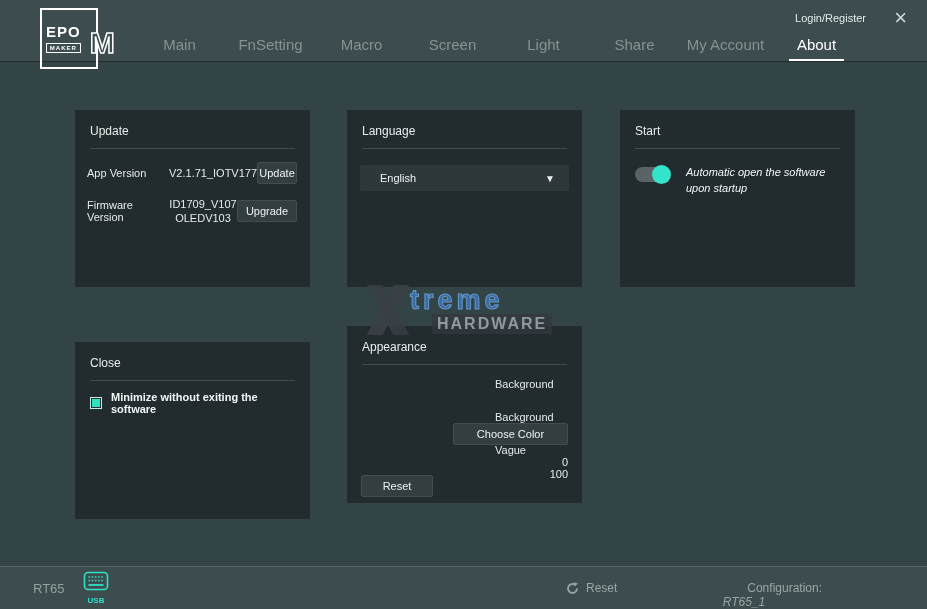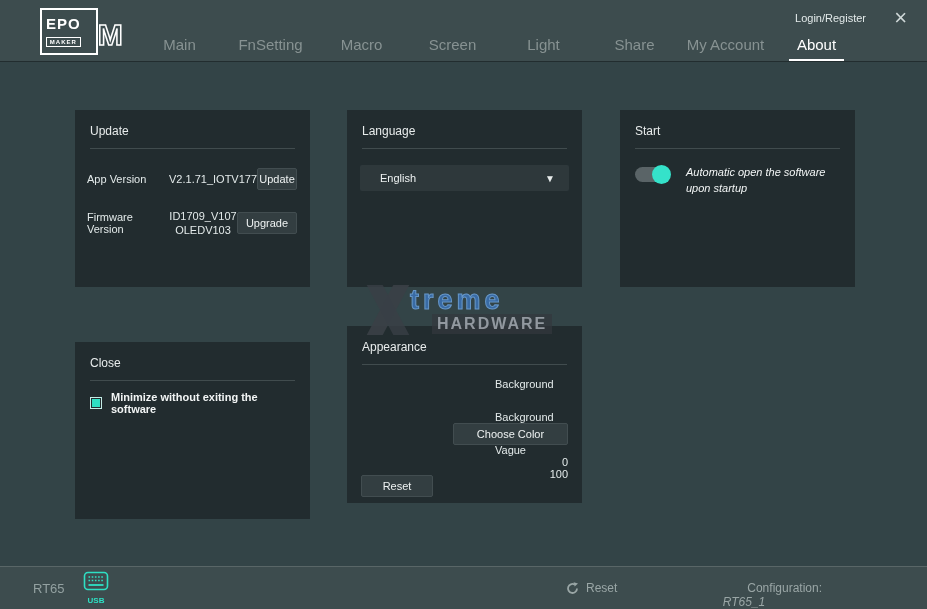--- a/index.html
+++ b/index.html
@@ -9,22 +9,22 @@
     background:#334447;
     font-family:"Liberation Sans", sans-serif;
     color:#e8ecec;
   }
   
   .header {
     position:absolute; top:0; left:0; width:927px; height:62px;
     background:#3d4c4e; border-bottom:1px solid #222d2f;
   }
   .logo {
-    position:absolute; left:40px; top:8px; width:58px; height:47px;
-    border:2px solid #fff; display:flex; padding:6px 4px; gap:17px;
+    position:absolute; left:40px; top:8px; width:58px; height:61px;
+    border:2px solid #fff; display:flex; padding:14px 4px; gap:9px;
     align-items:stretch;
   }
   .logo-left { display:flex; flex-direction:column; justify-content:space-between; flex:1; }
   .logo-epo { font-size:15px; font-weight:bold; color:#fff; letter-spacing:1px; line-height:1; }
   .logo-maker { font-size:6px; font-weight:bold; color:#fff; border:1px solid #fff; padding:1px 2px; letter-spacing:1px; line-height:1; text-align:center; }
   .logo-m { font-size:30px; font-weight:bold; color:#3d4c4e; line-height:37px;
     -webkit-text-stroke:1.5px #fff; }
   .nav { position:absolute; left:134px; top:36px; display:flex; }
   .nav-item {
     width:91px; text-align:center; font-size:15px; color:#879292;
@@ -37,21 +37,21 @@
   
   .panel { position:absolute; width:235px; height:177px; background:#222c2f; }
   .panel-title { font-size:12px; color:#e8ecec; padding:14px 15px 10px 15px; }
   .panel-divider { border-bottom:1px solid #414c4e; margin:0 15px; }
   #panel-update   { left:75px;  top:110px; }
   #panel-language { left:347px; top:110px; }
   #panel-start    { left:620px; top:110px; }
   #panel-close    { left:75px;  top:342px; }
   #panel-appearance { left:347px; top:326px; }
   
-  .u-row { display:flex; align-items:center; padding:0 13px 0 12px; margin-top:19px; }
+  .u-row { display:flex; align-items:center; padding:0 13px 0 12px; margin-top:13px; }
   .u-label { font-size:11px; color:#e3eaea; width:82px; flex-shrink:0; }
   .u-value { font-size:11px; color:#e3eaea; flex:1; text-align:center; line-height:1.3; }
   .btn {
     background:#333e41; border:1px solid #424d50; border-radius:2px;
     color:#eef2f2; font-size:11px; padding:4px 0; width:60px; text-align:center;
     cursor:pointer; font-family:"Liberation Sans", sans-serif;
   }
   
   .dropdown {
     margin:16px 13px 0 13px; height:26px; background:#2e383b; border-radius:2px;

